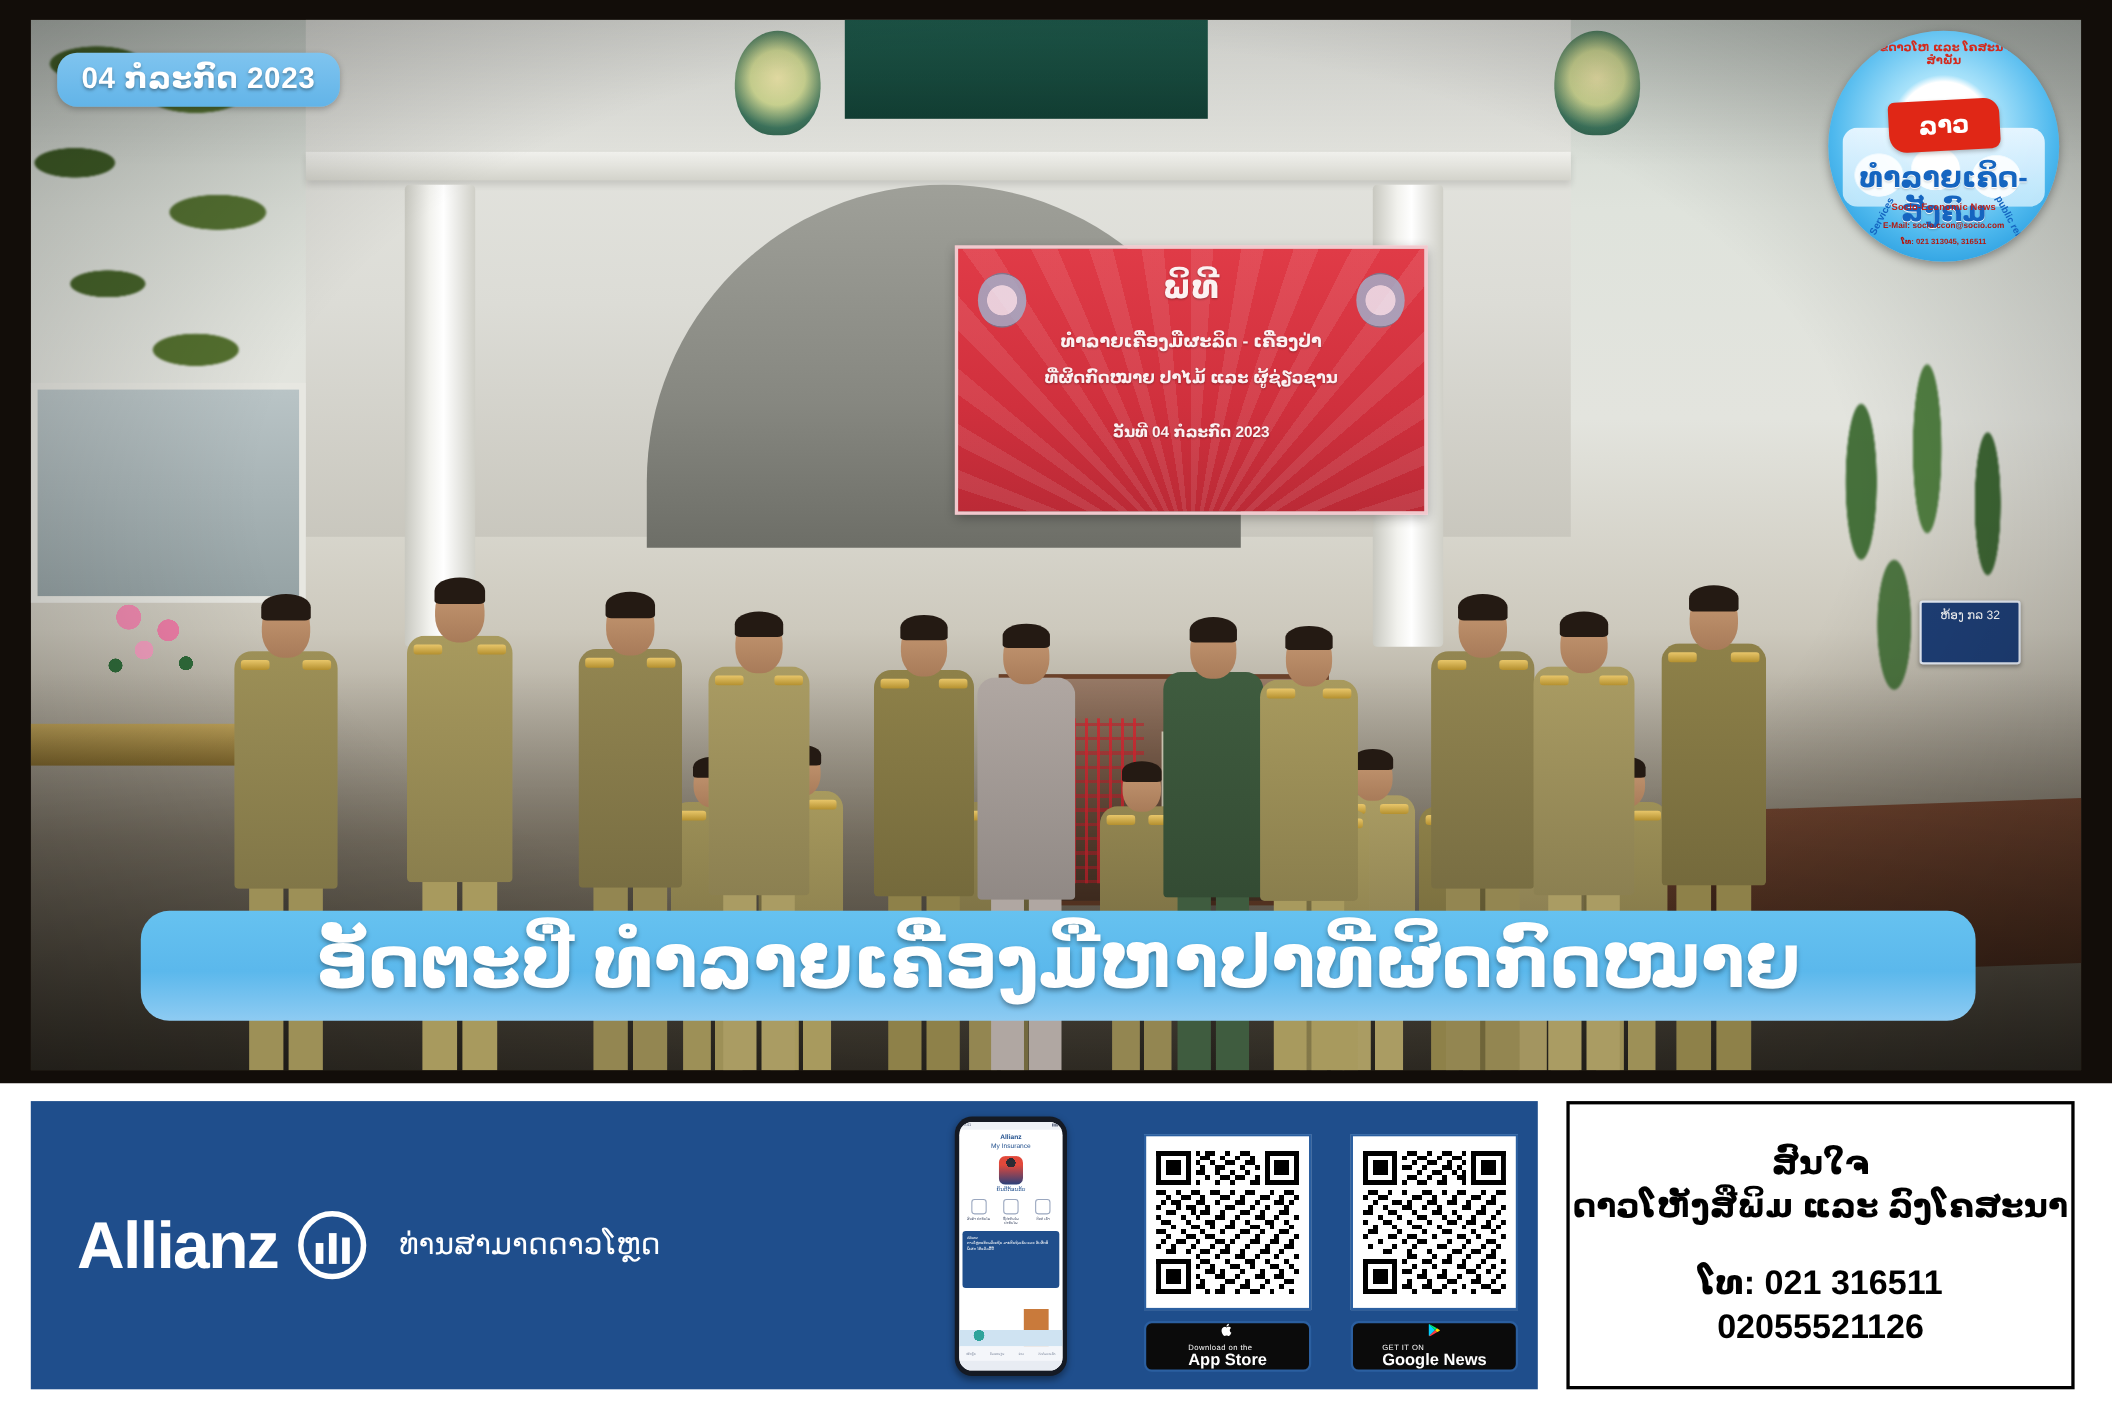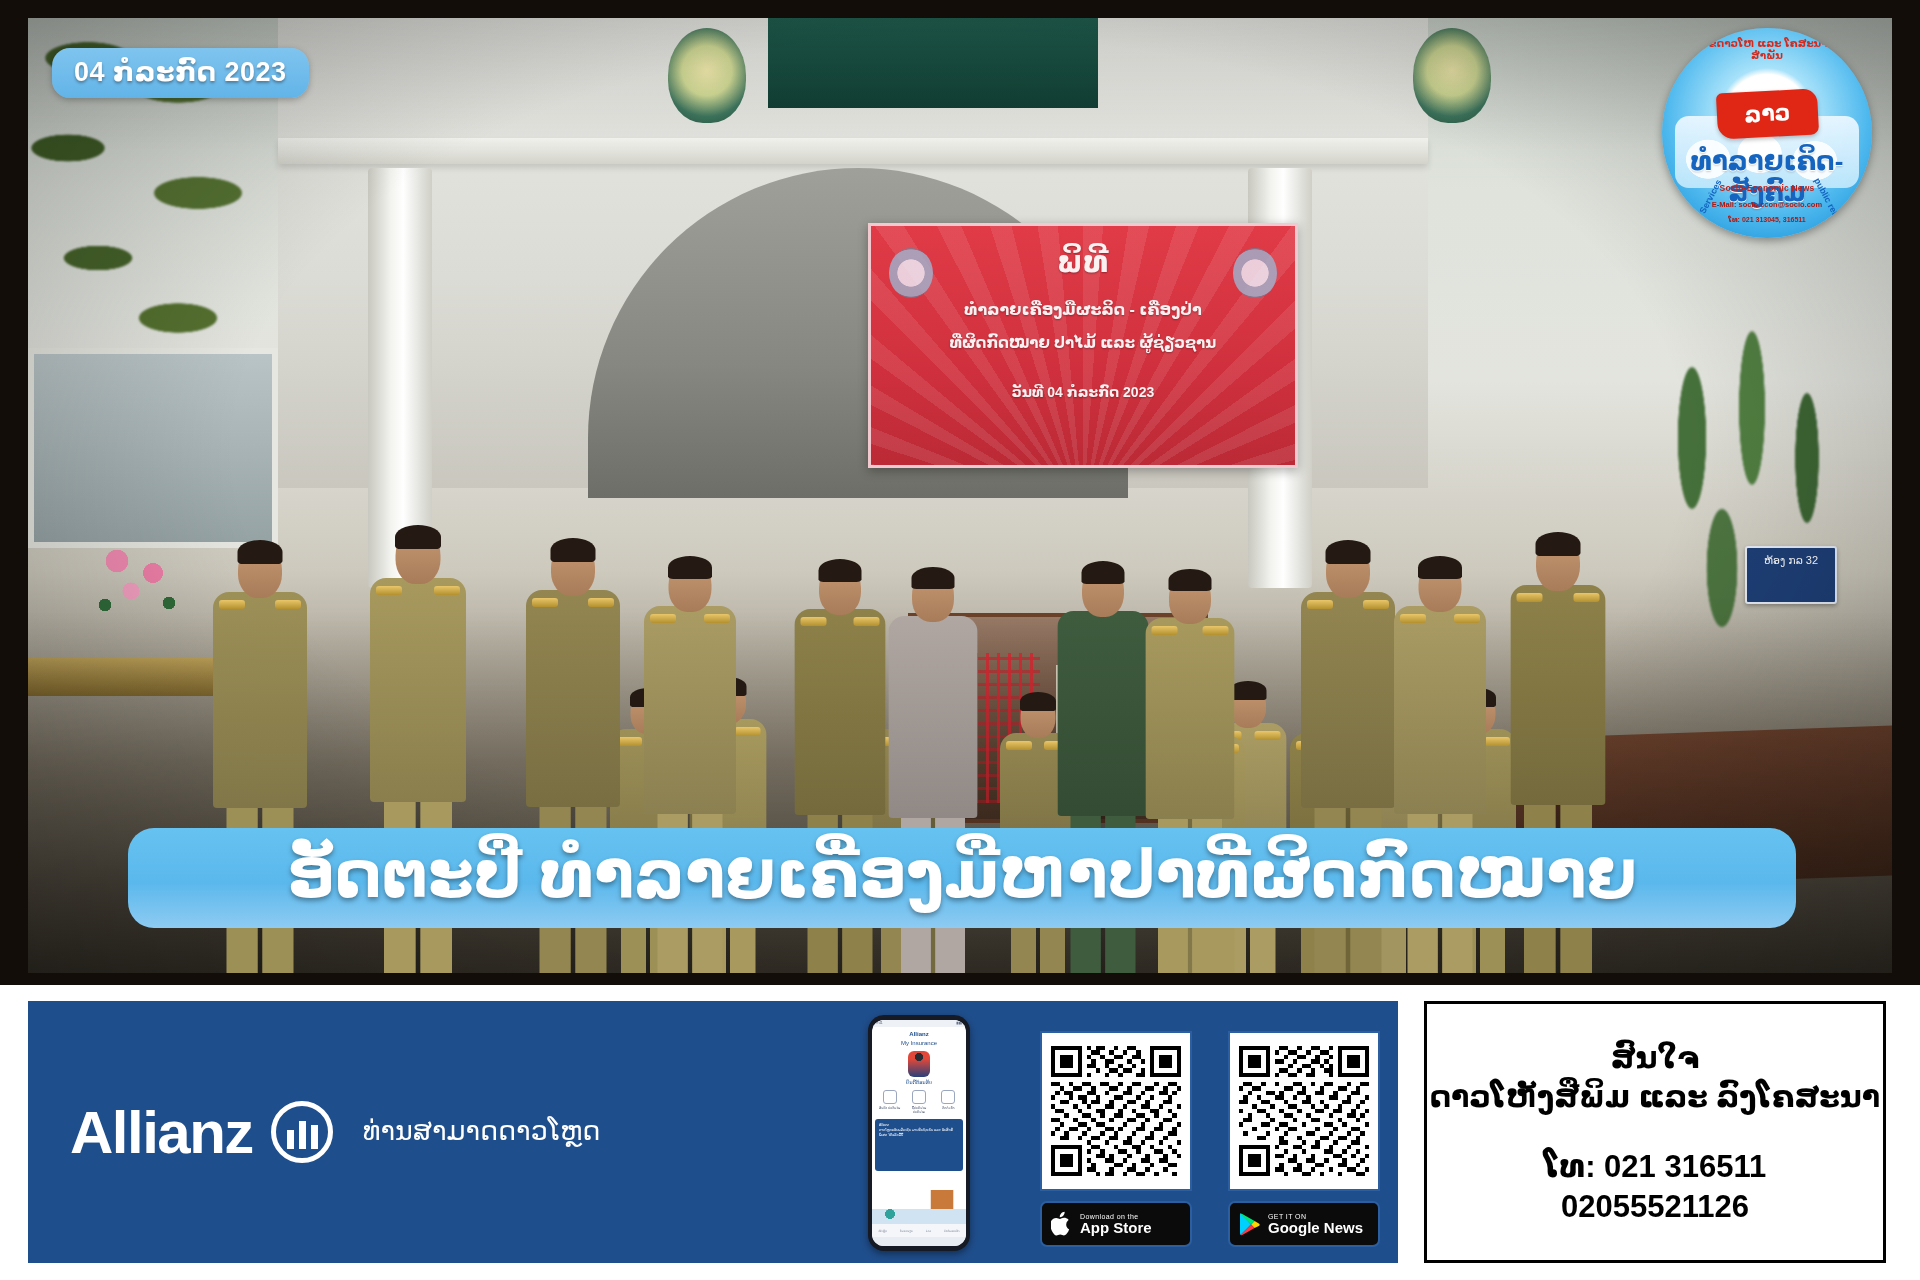--- a/index.html
+++ b/index.html
@@ -340,21 +340,21 @@
   .store-col.s1{ left:1012px; }
   .store-col.s2{ left:1200px; }
   .qr{
     width:152px; height:160px; background:#fff; padding:9px;
     border:2px solid #2b5fa0;
   }
   .qr-grid{ width:100%; height:100%; }
   .badge{
     margin-top:10px; width:152px; height:46px; background:#0b0b0b;
     border-radius:7px; border:2px solid #2b5fa0;
-    display:flex; align-items:center; gap:7px; padding:0 9px; color:#fff;
+    display:flex; align-items:center; gap:7px; padding:0 9px; color:#fff;flex-direction:column;
   }
   .badge .small{ font-size:7px; letter-spacing:.4px; display:block; }
   .badge .big{ font-size:15px; font-weight:bold; line-height:1.05; display:block; }
 
   .contact{
     position:absolute; left:1424px; top:16px; width:462px; height:262px;
     background:#fff; border:3px solid #000;
     display:flex; flex-direction:column; align-items:center; justify-content:center;
     text-align:center; color:#000;
   }

